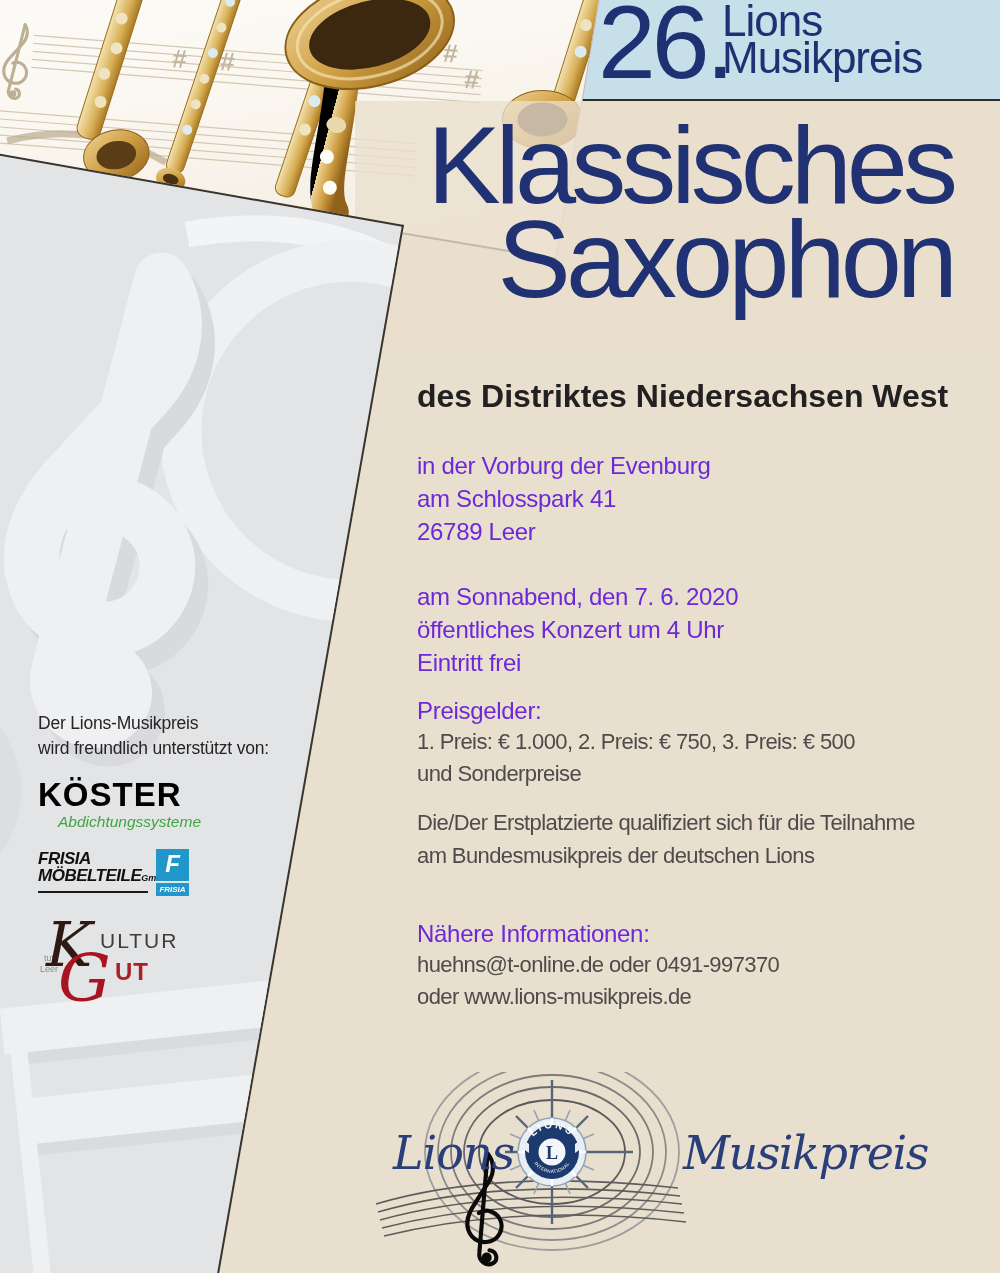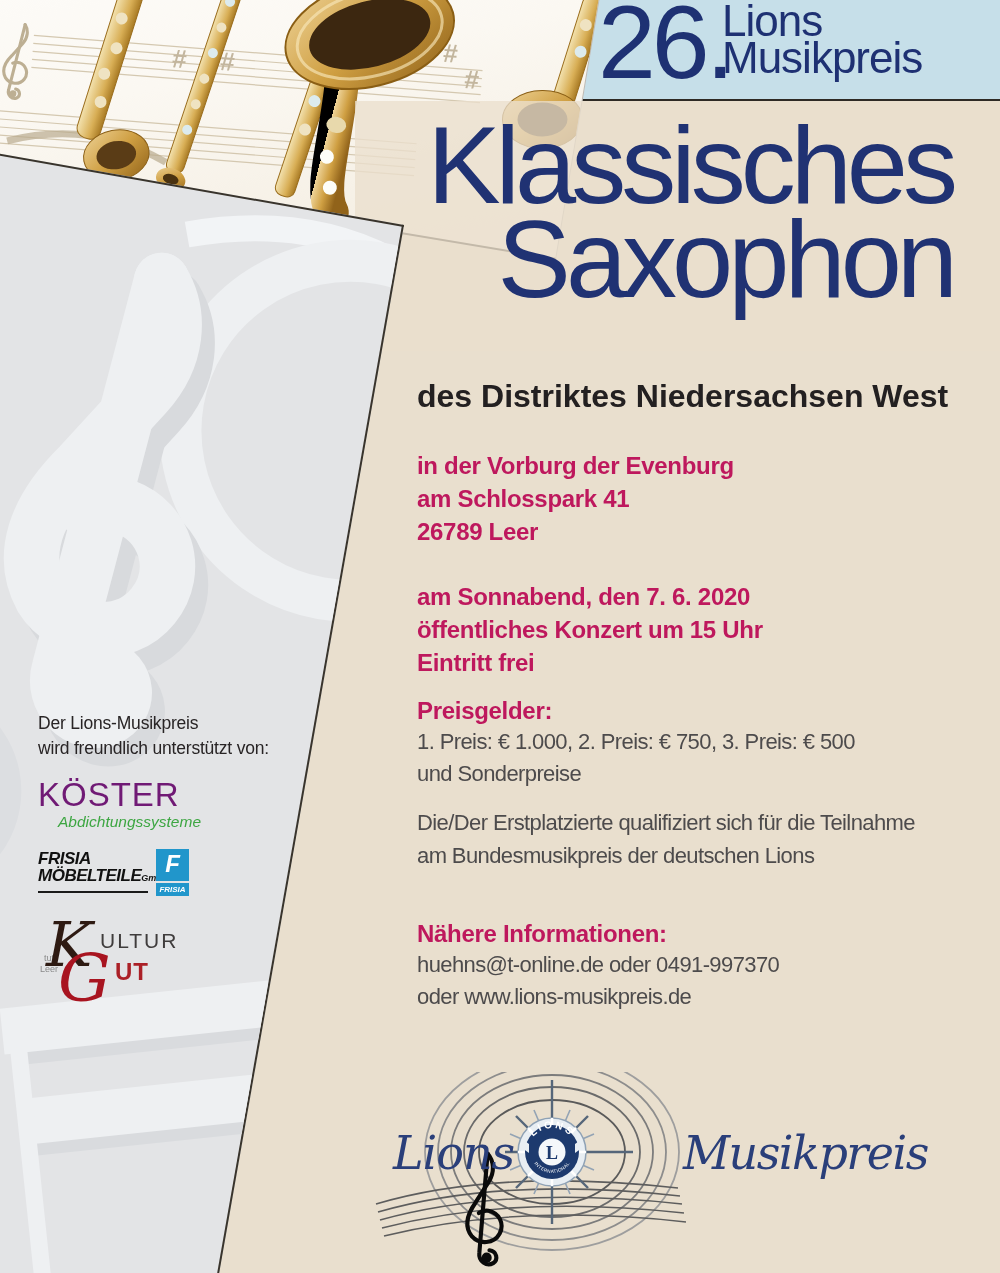--- a/index.html
+++ b/index.html
@@ -24,27 +24,27 @@
         letter-spacing:-4px;color:#1e3173;z-index:6;white-space:nowrap;}
   .badge-lines{position:absolute;left:722px;top:2px;color:#1e3173;z-index:6;}
   .badge-lines div{font-size:44px;line-height:37px;letter-spacing:-1px;white-space:nowrap;}
   
   .title{position:absolute;right:47px;color:#203273;z-index:6;text-align:right;
          white-space:nowrap;letter-spacing:-5px;font-size:110px;line-height:1;}
   .title.l1{top:110px;}
   .title.l2{top:204px;}
   
   .bt{position:absolute;left:417px;z-index:6;white-space:nowrap;}
-  .bold-line{font-weight:bold;color:#be185d;font-size:24px;line-height:33px;letter-spacing:-.3px;}
+  .bold-line{font-weight:normal;color:#6d28d9;font-size:24px;line-height:33px;letter-spacing:-.3px;}
   .sub{font-weight:bold;color:#232021;font-size:32px;letter-spacing:0;}
   .gray-line{color:#4d4b4c;font-size:22px;line-height:32px;letter-spacing:-.6px;}
   
   .side{position:absolute;z-index:6;white-space:nowrap;}
   .side-intro{left:38px;color:#282425;font-size:17.5px;line-height:25px;letter-spacing:-.2px;}
-  .koester{left:38px;top:776px;color:#701a75;font-weight:normal;font-size:33px;letter-spacing:1px;}
+  .koester{left:38px;top:776px;color:#000000;font-weight:bold;font-size:33px;letter-spacing:1px;}
   .koester-tag{left:58px;top:813px;color:#3da642;font-style:italic;font-size:15.5px;}
   .frisia-l1{left:38px;top:849px;color:#111;font-weight:bold;font-style:italic;font-size:17px;letter-spacing:-.5px;}
   .frisia-l2{left:38px;top:866px;color:#111;font-weight:bold;font-style:italic;font-size:17px;letter-spacing:-.5px;}
   .frisia-suffix{font-size:9px;letter-spacing:0;}
   .frisia-rule{position:absolute;left:38px;top:891px;width:110px;height:2px;background:#1a1a1a;z-index:6;}
   .frisia-badge{position:absolute;left:156px;top:849px;width:33px;height:47px;z-index:6;}
   .frisia-badge .sq{position:absolute;left:0;top:0;width:33px;height:32px;background:#2196cb;
        color:#fff;font-weight:bold;font-size:24px;text-align:center;line-height:30px;font-style:italic;}
   .frisia-badge .strip{position:absolute;left:0;top:34px;width:33px;height:13px;background:#2196cb;
        color:#fff;font-weight:bold;font-style:italic;font-size:8px;text-align:center;line-height:13px;letter-spacing:0;}
@@ -198,21 +198,21 @@
   <div class="title l1">Klassisches</div>
   <div class="title l2">Saxophon</div>
 
   <div class="bt sub" style="top:378px">des Distriktes Niedersachsen West</div>
 
   <div class="bt bold-line" style="top:449px">in der Vorburg der Evenburg</div>
   <div class="bt bold-line" style="top:482px">am Schlosspark 41</div>
   <div class="bt bold-line" style="top:515px">26789 Leer</div>
 
   <div class="bt bold-line" style="top:580px">am Sonnabend, den 7. 6. 2020</div>
-  <div class="bt bold-line" style="top:613px">öffentliches Konzert um 15 Uhr</div>
+  <div class="bt bold-line" style="top:613px">öffentliches Konzert um 4 Uhr</div>
   <div class="bt bold-line" style="top:646px">Eintritt frei</div>
 
   <div class="bt bold-line" style="top:694px">Preisgelder:</div>
   <div class="bt gray-line" style="top:726px">1. Preis: € 1.000, 2. Preis: € 750, 3. Preis: € 500</div>
   <div class="bt gray-line" style="top:758px">und Sonderpreise</div>
 
   <div class="bt gray-line" style="top:807px">Die/Der Erstplatzierte qualifiziert sich für die Teilnahme</div>
   <div class="bt gray-line" style="top:840px">am Bundesmusikpreis der deutschen Lions</div>
 
   <div class="bt bold-line" style="top:917px">Nähere Informationen:</div>

